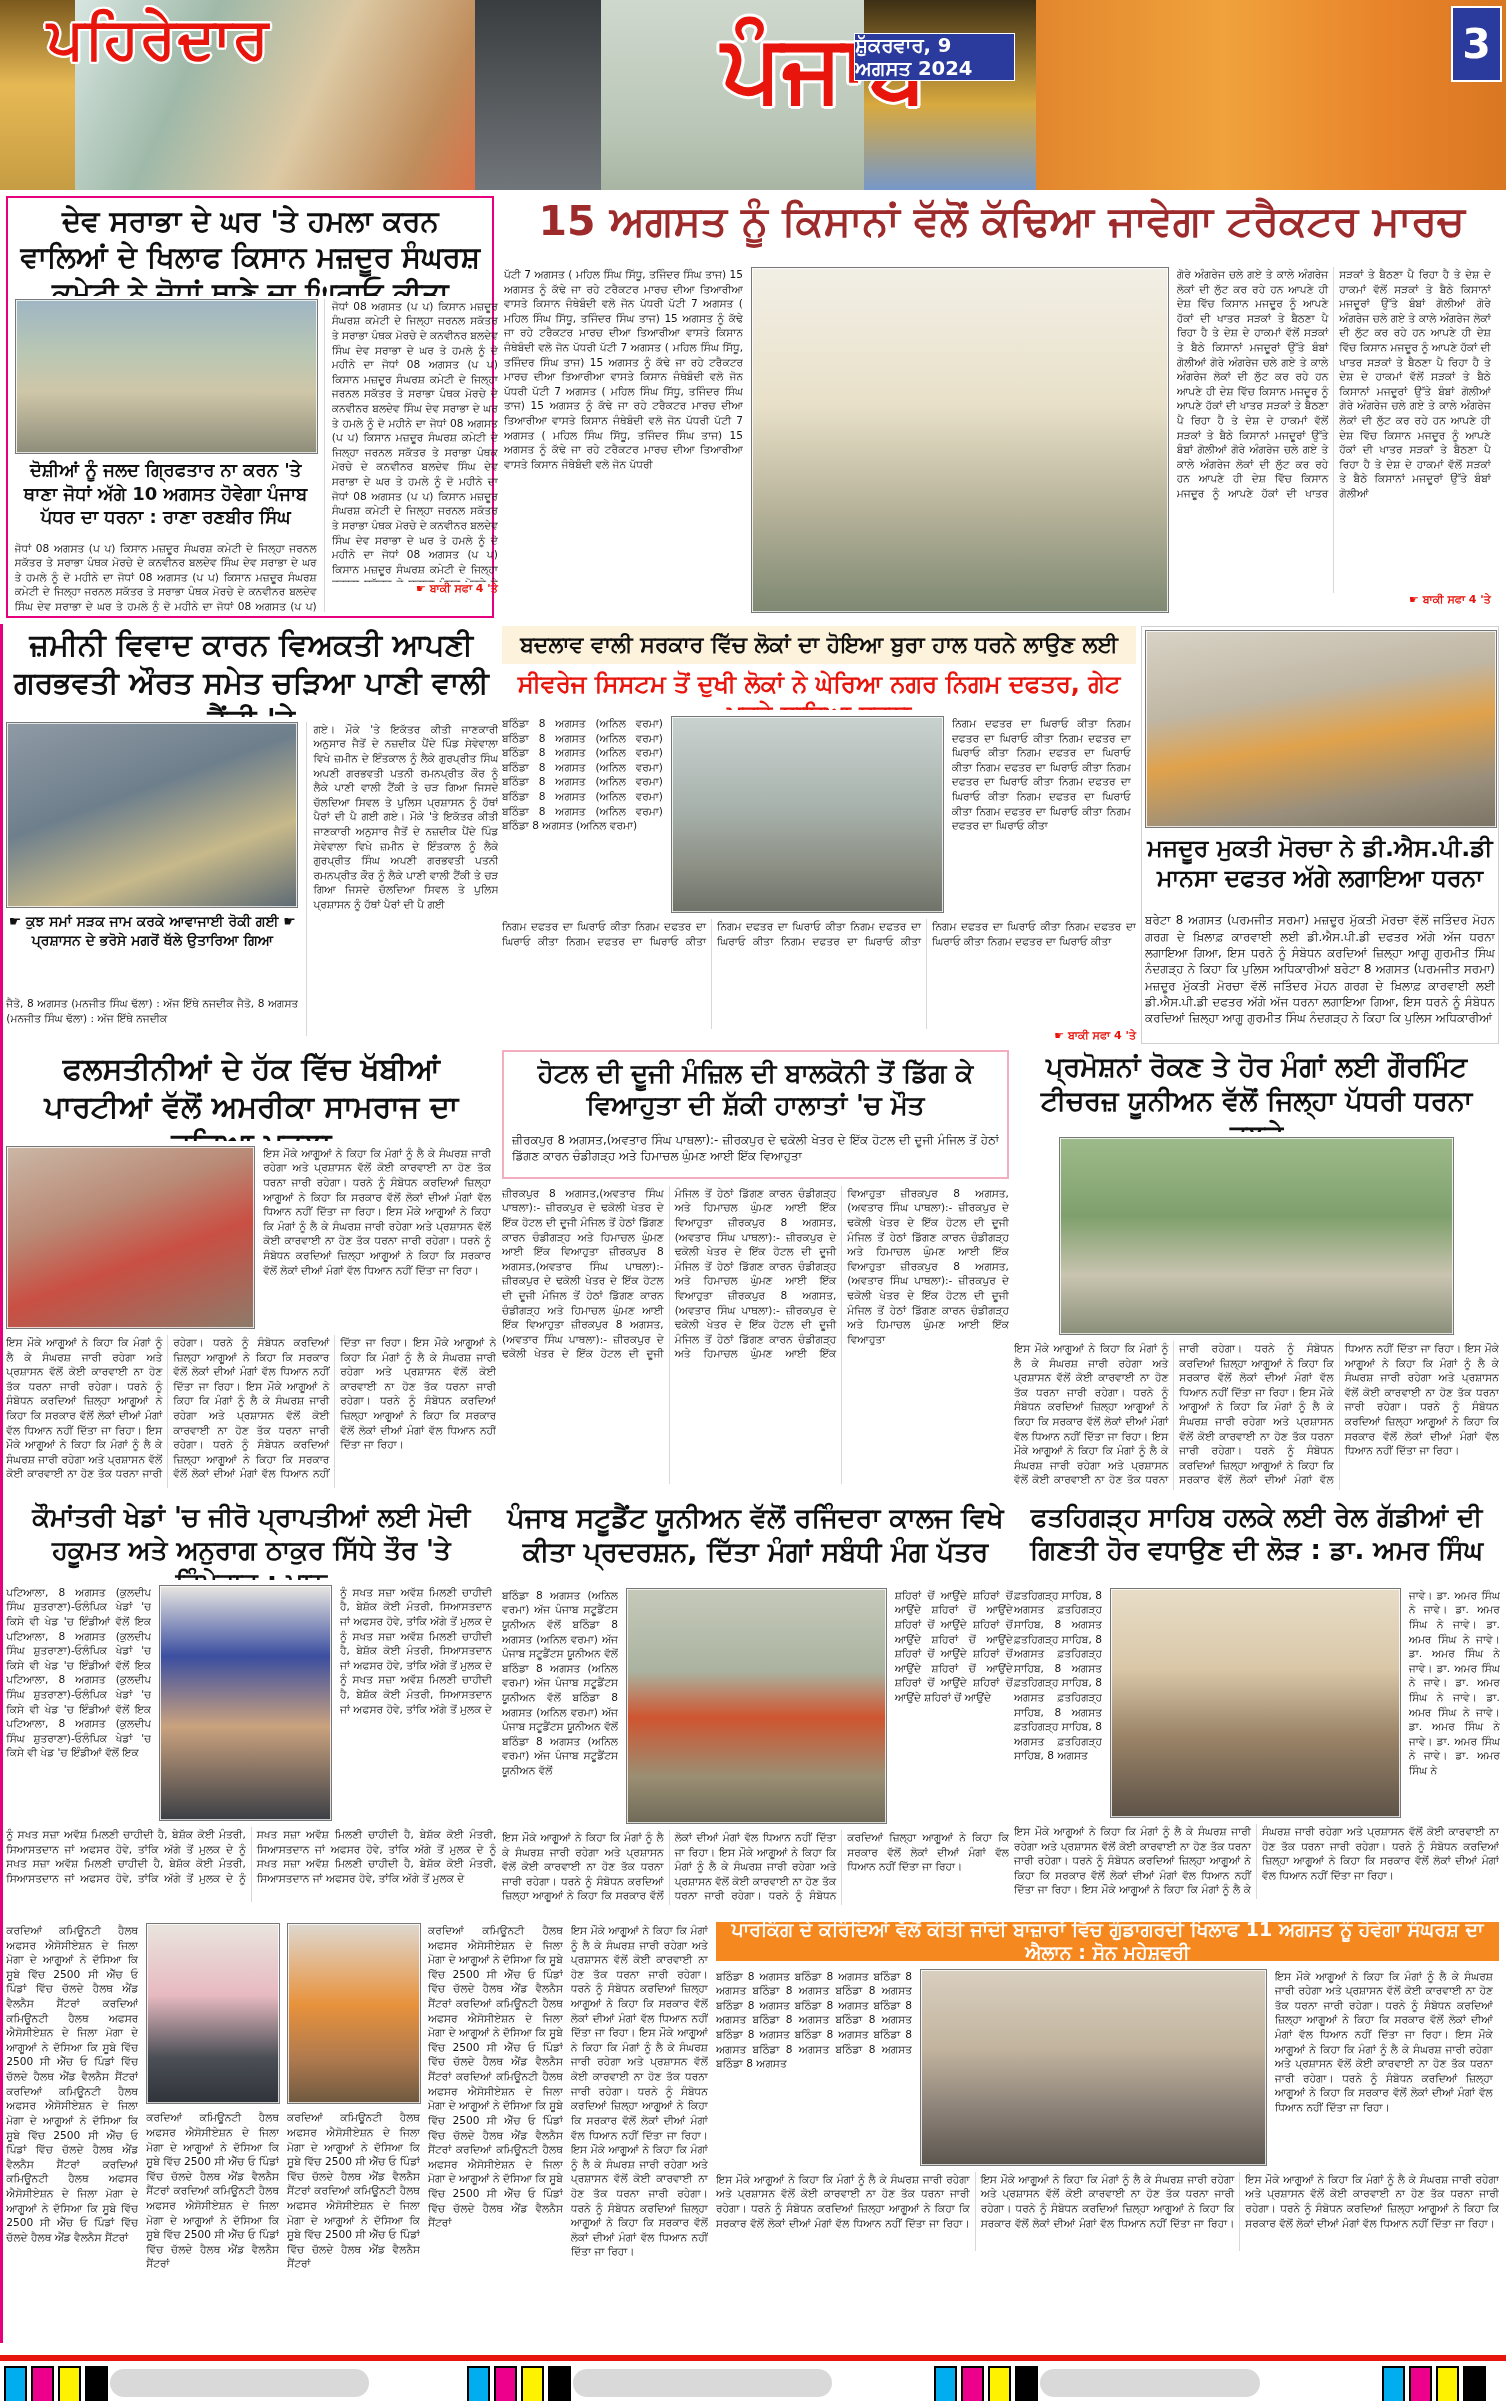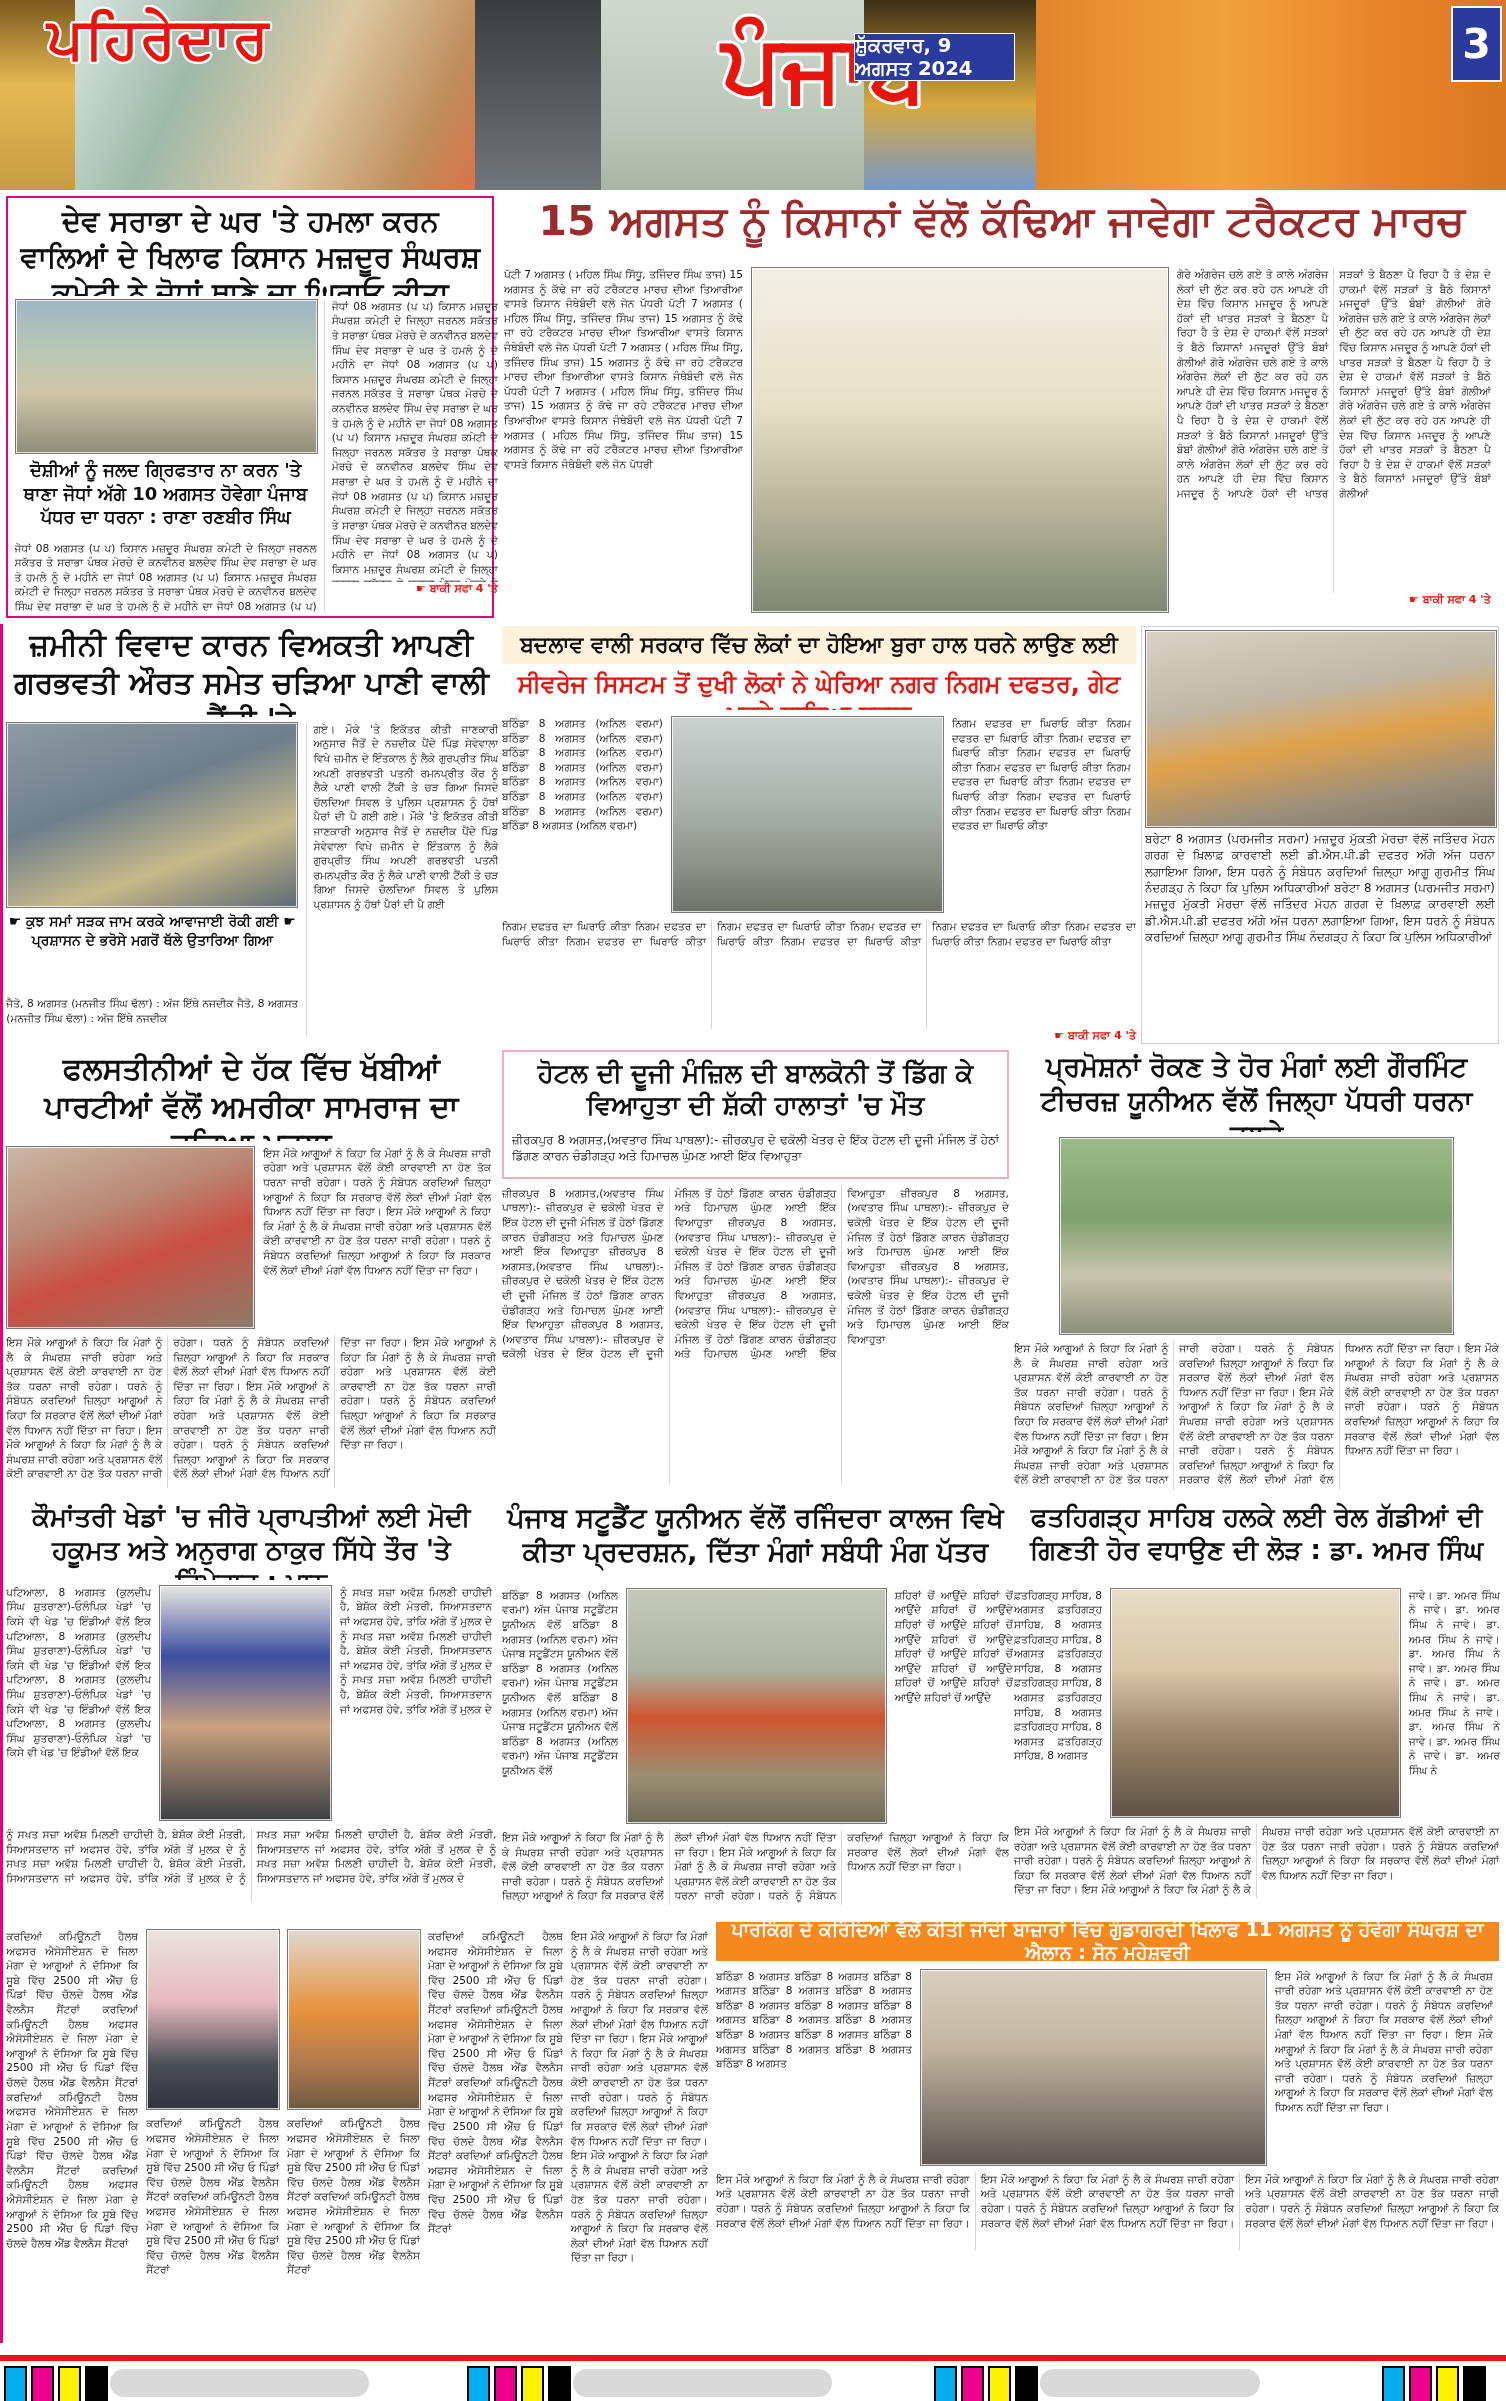--- a/index.html
+++ b/index.html
@@ -110,20 +110,21 @@
       <div class="col body" style="width:161px;height:196px;">ਬਠਿੰਡਾ 8 ਅਗਸਤ (ਅਨਿਲ ਵਰਮਾ) ਬਠਿੰਡਾ 8 ਅਗਸਤ (ਅਨਿਲ ਵਰਮਾ) ਬਠਿੰਡਾ 8 ਅਗਸਤ (ਅਨਿਲ ਵਰਮਾ) ਬਠਿੰਡਾ 8 ਅਗਸਤ (ਅਨਿਲ ਵਰਮਾ) ਬਠਿੰਡਾ 8 ਅਗਸਤ (ਅਨਿਲ ਵਰਮਾ) ਬਠਿੰਡਾ 8 ਅਗਸਤ (ਅਨਿਲ ਵਰਮਾ) ਬਠਿੰਡਾ 8 ਅਗਸਤ (ਅਨਿਲ ਵਰਮਾ) ਬਠਿੰਡਾ 8 ਅਗਸਤ (ਅਨਿਲ ਵਰਮਾ)</div>
       <div class="col photo" style="width:271px;height:195px;background:linear-gradient(180deg,#c9d2cf 0%,#a9b3ae 45%,#8e9287 75%,#6f7268 100%);"></div>
       <div class="col body" style="width:179px;height:196px;">ਨਿਗਮ ਦਫਤਰ ਦਾ ਘਿਰਾਓ ਕੀਤਾ ਨਿਗਮ ਦਫਤਰ ਦਾ ਘਿਰਾਓ ਕੀਤਾ ਨਿਗਮ ਦਫਤਰ ਦਾ ਘਿਰਾਓ ਕੀਤਾ ਨਿਗਮ ਦਫਤਰ ਦਾ ਘਿਰਾਓ ਕੀਤਾ ਨਿਗਮ ਦਫਤਰ ਦਾ ਘਿਰਾਓ ਕੀਤਾ ਨਿਗਮ ਦਫਤਰ ਦਾ ਘਿਰਾਓ ਕੀਤਾ ਨਿਗਮ ਦਫਤਰ ਦਾ ਘਿਰਾਓ ਕੀਤਾ ਨਿਗਮ ਦਫਤਰ ਦਾ ਘਿਰਾਓ ਕੀਤਾ ਨਿਗਮ ਦਫਤਰ ਦਾ ਘਿਰਾਓ ਕੀਤਾ ਨਿਗਮ ਦਫਤਰ ਦਾ ਘਿਰਾਓ ਕੀਤਾ</div>
     </div>
     <div class="body cols3" style="height:110px;margin-top:6.3px;">ਨਿਗਮ ਦਫਤਰ ਦਾ ਘਿਰਾਓ ਕੀਤਾ ਨਿਗਮ ਦਫਤਰ ਦਾ ਘਿਰਾਓ ਕੀਤਾ ਨਿਗਮ ਦਫਤਰ ਦਾ ਘਿਰਾਓ ਕੀਤਾ ਨਿਗਮ ਦਫਤਰ ਦਾ ਘਿਰਾਓ ਕੀਤਾ ਨਿਗਮ ਦਫਤਰ ਦਾ ਘਿਰਾਓ ਕੀਤਾ ਨਿਗਮ ਦਫਤਰ ਦਾ ਘਿਰਾਓ ਕੀਤਾ ਨਿਗਮ ਦਫਤਰ ਦਾ ਘਿਰਾਓ ਕੀਤਾ ਨਿਗਮ ਦਫਤਰ ਦਾ ਘਿਰਾਓ ਕੀਤਾ ਨਿਗਮ ਦਫਤਰ ਦਾ ਘਿਰਾਓ ਕੀਤਾ</div>
     <div class="more">☛ ਬਾਕੀ ਸਫਾ 4 'ਤੇ</div>
   </section>
 
   <section class="abs article" style="left:1141px;top:626px;width:358px;height:418px;border:0.8px solid #cfcfcf;padding:3.1px;">
     <div class="photo" style="width:350px;height:196px;background:linear-gradient(170deg,#d8d3c6 0%,#c0b6a4 35%,#e0a24c 55%,#9a8f7c 80%,#7b7365 100%);"></div>
+    <div class="hl" style="font-size:23.6px;height:75px;overflow:hidden;margin-top:6.3px;">ਮਜਦੂਰ ਮੁਕਤੀ ਮੋਰਚਾ ਨੇ ਡੀ.ਐਸ.ਪੀ.ਡੀ ਮਾਨਸਾ ਦਫਤਰ ਅੱਗੇ ਲਗਾਇਆ ਧਰਨਾ</div>
     <div class="body" style="height:126px;margin-top:3.1px;font-size:11.8px;">ਬਰੇਟਾ 8 ਅਗਸਤ (ਪਰਮਜੀਤ ਸਰਮਾ) ਮਜ਼ਦੂਰ ਮੁੱਕਤੀ ਮੋਰਚਾ ਵੱਲੋਂ ਜਤਿੰਦਰ ਮੋਹਨ ਗਰਗ ਦੇ ਖ਼ਿਲਾਫ਼ ਕਾਰਵਾਈ ਲਈ ਡੀ.ਐਸ.ਪੀ.ਡੀ ਦਫਤਰ ਅੱਗੇ ਅੱਜ ਧਰਨਾ ਲਗਾਇਆ ਗਿਆ, ਇਸ ਧਰਨੇ ਨੂੰ ਸੰਬੋਧਨ ਕਰਦਿਆਂ ਜ਼ਿਲ੍ਹਾ ਆਗੂ ਗੁਰਮੀਤ ਸਿੰਘ ਨੰਦਗੜ੍ਹ ਨੇ ਕਿਹਾ ਕਿ ਪੁਲਿਸ ਅਧਿਕਾਰੀਆਂ ਬਰੇਟਾ 8 ਅਗਸਤ (ਪਰਮਜੀਤ ਸਰਮਾ) ਮਜ਼ਦੂਰ ਮੁੱਕਤੀ ਮੋਰਚਾ ਵੱਲੋਂ ਜਤਿੰਦਰ ਮੋਹਨ ਗਰਗ ਦੇ ਖ਼ਿਲਾਫ਼ ਕਾਰਵਾਈ ਲਈ ਡੀ.ਐਸ.ਪੀ.ਡੀ ਦਫਤਰ ਅੱਗੇ ਅੱਜ ਧਰਨਾ ਲਗਾਇਆ ਗਿਆ, ਇਸ ਧਰਨੇ ਨੂੰ ਸੰਬੋਧਨ ਕਰਦਿਆਂ ਜ਼ਿਲ੍ਹਾ ਆਗੂ ਗੁਰਮੀਤ ਸਿੰਘ ਨੰਦਗੜ੍ਹ ਨੇ ਕਿਹਾ ਕਿ ਪੁਲਿਸ ਅਧਿਕਾਰੀਆਂ</div>
   </section>
 
   <section class="abs article" style="left:6.3px;top:1050px;width:490px;height:446px;">
     <div class="hl" style="font-size:30px;height:91px;overflow:hidden;">ਫਲਸਤੀਨੀਆਂ ਦੇ ਹੱਕ ਵਿੱਚ ਖੱਬੀਆਂ ਪਾਰਟੀਆਂ ਵੱਲੋਂ ਅਮਰੀਕਾ ਸਾਮਰਾਜ ਦਾ ਫੂਕਿਆ ਪੁਤਲਾ</div>
     <div class="flexrow" style="margin-top:4.7px;">
       <div class="col photo" style="width:247px;height:181px;background:linear-gradient(160deg,#cbb7a6 0%,#b98a76 35%,#c94f43 60%,#8d7b6a 100%);"></div>
       <div class="col body" style="width:228px;height:181px;">ਇਸ ਮੌਕੇ ਆਗੂਆਂ ਨੇ ਕਿਹਾ ਕਿ ਮੰਗਾਂ ਨੂੰ ਲੈ ਕੇ ਸੰਘਰਸ਼ ਜਾਰੀ ਰਹੇਗਾ ਅਤੇ ਪ੍ਰਸ਼ਾਸਨ ਵੱਲੋਂ ਕੋਈ ਕਾਰਵਾਈ ਨਾ ਹੋਣ ਤੱਕ ਧਰਨਾ ਜਾਰੀ ਰਹੇਗਾ। ਧਰਨੇ ਨੂੰ ਸੰਬੋਧਨ ਕਰਦਿਆਂ ਜ਼ਿਲ੍ਹਾ ਆਗੂਆਂ ਨੇ ਕਿਹਾ ਕਿ ਸਰਕਾਰ ਵੱਲੋਂ ਲੋਕਾਂ ਦੀਆਂ ਮੰਗਾਂ ਵੱਲ ਧਿਆਨ ਨਹੀਂ ਦਿੱਤਾ ਜਾ ਰਿਹਾ। ਇਸ ਮੌਕੇ ਆਗੂਆਂ ਨੇ ਕਿਹਾ ਕਿ ਮੰਗਾਂ ਨੂੰ ਲੈ ਕੇ ਸੰਘਰਸ਼ ਜਾਰੀ ਰਹੇਗਾ ਅਤੇ ਪ੍ਰਸ਼ਾਸਨ ਵੱਲੋਂ ਕੋਈ ਕਾਰਵਾਈ ਨਾ ਹੋਣ ਤੱਕ ਧਰਨਾ ਜਾਰੀ ਰਹੇਗਾ। ਧਰਨੇ ਨੂੰ ਸੰਬੋਧਨ ਕਰਦਿਆਂ ਜ਼ਿਲ੍ਹਾ ਆਗੂਆਂ ਨੇ ਕਿਹਾ ਕਿ ਸਰਕਾਰ ਵੱਲੋਂ ਲੋਕਾਂ ਦੀਆਂ ਮੰਗਾਂ ਵੱਲ ਧਿਆਨ ਨਹੀਂ ਦਿੱਤਾ ਜਾ ਰਿਹਾ।</div>
     </div>
     <div class="body cols3" style="height:153px;margin-top:6.3px;">ਇਸ ਮੌਕੇ ਆਗੂਆਂ ਨੇ ਕਿਹਾ ਕਿ ਮੰਗਾਂ ਨੂੰ ਲੈ ਕੇ ਸੰਘਰਸ਼ ਜਾਰੀ ਰਹੇਗਾ ਅਤੇ ਪ੍ਰਸ਼ਾਸਨ ਵੱਲੋਂ ਕੋਈ ਕਾਰਵਾਈ ਨਾ ਹੋਣ ਤੱਕ ਧਰਨਾ ਜਾਰੀ ਰਹੇਗਾ। ਧਰਨੇ ਨੂੰ ਸੰਬੋਧਨ ਕਰਦਿਆਂ ਜ਼ਿਲ੍ਹਾ ਆਗੂਆਂ ਨੇ ਕਿਹਾ ਕਿ ਸਰਕਾਰ ਵੱਲੋਂ ਲੋਕਾਂ ਦੀਆਂ ਮੰਗਾਂ ਵੱਲ ਧਿਆਨ ਨਹੀਂ ਦਿੱਤਾ ਜਾ ਰਿਹਾ। ਇਸ ਮੌਕੇ ਆਗੂਆਂ ਨੇ ਕਿਹਾ ਕਿ ਮੰਗਾਂ ਨੂੰ ਲੈ ਕੇ ਸੰਘਰਸ਼ ਜਾਰੀ ਰਹੇਗਾ ਅਤੇ ਪ੍ਰਸ਼ਾਸਨ ਵੱਲੋਂ ਕੋਈ ਕਾਰਵਾਈ ਨਾ ਹੋਣ ਤੱਕ ਧਰਨਾ ਜਾਰੀ ਰਹੇਗਾ। ਧਰਨੇ ਨੂੰ ਸੰਬੋਧਨ ਕਰਦਿਆਂ ਜ਼ਿਲ੍ਹਾ ਆਗੂਆਂ ਨੇ ਕਿਹਾ ਕਿ ਸਰਕਾਰ ਵੱਲੋਂ ਲੋਕਾਂ ਦੀਆਂ ਮੰਗਾਂ ਵੱਲ ਧਿਆਨ ਨਹੀਂ ਦਿੱਤਾ ਜਾ ਰਿਹਾ। ਇਸ ਮੌਕੇ ਆਗੂਆਂ ਨੇ ਕਿਹਾ ਕਿ ਮੰਗਾਂ ਨੂੰ ਲੈ ਕੇ ਸੰਘਰਸ਼ ਜਾਰੀ ਰਹੇਗਾ ਅਤੇ ਪ੍ਰਸ਼ਾਸਨ ਵੱਲੋਂ ਕੋਈ ਕਾਰਵਾਈ ਨਾ ਹੋਣ ਤੱਕ ਧਰਨਾ ਜਾਰੀ ਰਹੇਗਾ। ਧਰਨੇ ਨੂੰ ਸੰਬੋਧਨ ਕਰਦਿਆਂ ਜ਼ਿਲ੍ਹਾ ਆਗੂਆਂ ਨੇ ਕਿਹਾ ਕਿ ਸਰਕਾਰ ਵੱਲੋਂ ਲੋਕਾਂ ਦੀਆਂ ਮੰਗਾਂ ਵੱਲ ਧਿਆਨ ਨਹੀਂ ਦਿੱਤਾ ਜਾ ਰਿਹਾ। ਇਸ ਮੌਕੇ ਆਗੂਆਂ ਨੇ ਕਿਹਾ ਕਿ ਮੰਗਾਂ ਨੂੰ ਲੈ ਕੇ ਸੰਘਰਸ਼ ਜਾਰੀ ਰਹੇਗਾ ਅਤੇ ਪ੍ਰਸ਼ਾਸਨ ਵੱਲੋਂ ਕੋਈ ਕਾਰਵਾਈ ਨਾ ਹੋਣ ਤੱਕ ਧਰਨਾ ਜਾਰੀ ਰਹੇਗਾ। ਧਰਨੇ ਨੂੰ ਸੰਬੋਧਨ ਕਰਦਿਆਂ ਜ਼ਿਲ੍ਹਾ ਆਗੂਆਂ ਨੇ ਕਿਹਾ ਕਿ ਸਰਕਾਰ ਵੱਲੋਂ ਲੋਕਾਂ ਦੀਆਂ ਮੰਗਾਂ ਵੱਲ ਧਿਆਨ ਨਹੀਂ ਦਿੱਤਾ ਜਾ ਰਿਹਾ।</div>
@@ -167,21 +168,21 @@
     <div class="hl" style="font-size:26px;height:82px;overflow:hidden;">ਫਤਹਿਗੜ੍ਹ ਸਾਹਿਬ ਹਲਕੇ ਲਈ ਰੇਲ ਗੱਡੀਆਂ ਦੀ ਗਿਣਤੀ ਹੋਰ ਵਧਾਉਣ ਦੀ ਲੋੜ : ਡਾ. ਅਮਰ ਸਿੰਘ</div>
     <div class="flexrow" style="margin-top:4.7px;">
       <div class="col body" style="width:88px;height:229px;">ਫ਼ਤਹਿਗੜ੍ਹ ਸਾਹਿਬ, 8 ਅਗਸਤ ਫ਼ਤਹਿਗੜ੍ਹ ਸਾਹਿਬ, 8 ਅਗਸਤ ਫ਼ਤਹਿਗੜ੍ਹ ਸਾਹਿਬ, 8 ਅਗਸਤ ਫ਼ਤਹਿਗੜ੍ਹ ਸਾਹਿਬ, 8 ਅਗਸਤ ਫ਼ਤਹਿਗੜ੍ਹ ਸਾਹਿਬ, 8 ਅਗਸਤ ਫ਼ਤਹਿਗੜ੍ਹ ਸਾਹਿਬ, 8 ਅਗਸਤ ਫ਼ਤਹਿਗੜ੍ਹ ਸਾਹਿਬ, 8 ਅਗਸਤ ਫ਼ਤਹਿਗੜ੍ਹ ਸਾਹਿਬ, 8 ਅਗਸਤ</div>
       <div class="col photo" style="width:289px;height:228px;background:linear-gradient(180deg,#e8ddc8 0%,#d9c7a8 35%,#9a8367 65%,#5d5348 100%);"></div>
       <div class="col body" style="width:91px;height:229px;">ਜਾਵੇ। ਡਾ. ਅਮਰ ਸਿੰਘ ਨੇ ਜਾਵੇ। ਡਾ. ਅਮਰ ਸਿੰਘ ਨੇ ਜਾਵੇ। ਡਾ. ਅਮਰ ਸਿੰਘ ਨੇ ਜਾਵੇ। ਡਾ. ਅਮਰ ਸਿੰਘ ਨੇ ਜਾਵੇ। ਡਾ. ਅਮਰ ਸਿੰਘ ਨੇ ਜਾਵੇ। ਡਾ. ਅਮਰ ਸਿੰਘ ਨੇ ਜਾਵੇ। ਡਾ. ਅਮਰ ਸਿੰਘ ਨੇ ਜਾਵੇ। ਡਾ. ਅਮਰ ਸਿੰਘ ਨੇ ਜਾਵੇ। ਡਾ. ਅਮਰ ਸਿੰਘ ਨੇ ਜਾਵੇ। ਡਾ. ਅਮਰ ਸਿੰਘ ਨੇ</div>
     </div>
     <div class="body cols2" style="height:75px;margin-top:6.3px;">ਇਸ ਮੌਕੇ ਆਗੂਆਂ ਨੇ ਕਿਹਾ ਕਿ ਮੰਗਾਂ ਨੂੰ ਲੈ ਕੇ ਸੰਘਰਸ਼ ਜਾਰੀ ਰਹੇਗਾ ਅਤੇ ਪ੍ਰਸ਼ਾਸਨ ਵੱਲੋਂ ਕੋਈ ਕਾਰਵਾਈ ਨਾ ਹੋਣ ਤੱਕ ਧਰਨਾ ਜਾਰੀ ਰਹੇਗਾ। ਧਰਨੇ ਨੂੰ ਸੰਬੋਧਨ ਕਰਦਿਆਂ ਜ਼ਿਲ੍ਹਾ ਆਗੂਆਂ ਨੇ ਕਿਹਾ ਕਿ ਸਰਕਾਰ ਵੱਲੋਂ ਲੋਕਾਂ ਦੀਆਂ ਮੰਗਾਂ ਵੱਲ ਧਿਆਨ ਨਹੀਂ ਦਿੱਤਾ ਜਾ ਰਿਹਾ। ਇਸ ਮੌਕੇ ਆਗੂਆਂ ਨੇ ਕਿਹਾ ਕਿ ਮੰਗਾਂ ਨੂੰ ਲੈ ਕੇ ਸੰਘਰਸ਼ ਜਾਰੀ ਰਹੇਗਾ ਅਤੇ ਪ੍ਰਸ਼ਾਸਨ ਵੱਲੋਂ ਕੋਈ ਕਾਰਵਾਈ ਨਾ ਹੋਣ ਤੱਕ ਧਰਨਾ ਜਾਰੀ ਰਹੇਗਾ। ਧਰਨੇ ਨੂੰ ਸੰਬੋਧਨ ਕਰਦਿਆਂ ਜ਼ਿਲ੍ਹਾ ਆਗੂਆਂ ਨੇ ਕਿਹਾ ਕਿ ਸਰਕਾਰ ਵੱਲੋਂ ਲੋਕਾਂ ਦੀਆਂ ਮੰਗਾਂ ਵੱਲ ਧਿਆਨ ਨਹੀਂ ਦਿੱਤਾ ਜਾ ਰਿਹਾ।</div>
   </section>
 
   <section class="abs article" style="left:6.3px;top:1917px;width:704px;height:428px;">
-    <div class="flexrow" style="margin-top:12px;">
+    <div class="flexrow" style="margin-top:6px;">
       <div class="col body" style="width:132px;height:361px;">ਕਰਦਿਆਂ ਕਮਿਊਨਟੀ ਹੈਲਥ ਅਫਸਰ ਐਸੋਸੀਏਸ਼ਨ ਦੇ ਜਿਲਾ ਮੋਗਾ ਦੇ ਆਗੂਆਂ ਨੇ ਦੱਸਿਆ ਕਿ ਸੂਬੇ ਵਿੱਚ 2500 ਸੀ ਐੱਚ ਓ ਪਿੰਡਾਂ ਵਿੱਚ ਚੱਲਦੇ ਹੈਲਥ ਐਂਡ ਵੈਲਨੈਸ ਸੈਂਟਰਾਂ ਕਰਦਿਆਂ ਕਮਿਊਨਟੀ ਹੈਲਥ ਅਫਸਰ ਐਸੋਸੀਏਸ਼ਨ ਦੇ ਜਿਲਾ ਮੋਗਾ ਦੇ ਆਗੂਆਂ ਨੇ ਦੱਸਿਆ ਕਿ ਸੂਬੇ ਵਿੱਚ 2500 ਸੀ ਐੱਚ ਓ ਪਿੰਡਾਂ ਵਿੱਚ ਚੱਲਦੇ ਹੈਲਥ ਐਂਡ ਵੈਲਨੈਸ ਸੈਂਟਰਾਂ ਕਰਦਿਆਂ ਕਮਿਊਨਟੀ ਹੈਲਥ ਅਫਸਰ ਐਸੋਸੀਏਸ਼ਨ ਦੇ ਜਿਲਾ ਮੋਗਾ ਦੇ ਆਗੂਆਂ ਨੇ ਦੱਸਿਆ ਕਿ ਸੂਬੇ ਵਿੱਚ 2500 ਸੀ ਐੱਚ ਓ ਪਿੰਡਾਂ ਵਿੱਚ ਚੱਲਦੇ ਹੈਲਥ ਐਂਡ ਵੈਲਨੈਸ ਸੈਂਟਰਾਂ ਕਰਦਿਆਂ ਕਮਿਊਨਟੀ ਹੈਲਥ ਅਫਸਰ ਐਸੋਸੀਏਸ਼ਨ ਦੇ ਜਿਲਾ ਮੋਗਾ ਦੇ ਆਗੂਆਂ ਨੇ ਦੱਸਿਆ ਕਿ ਸੂਬੇ ਵਿੱਚ 2500 ਸੀ ਐੱਚ ਓ ਪਿੰਡਾਂ ਵਿੱਚ ਚੱਲਦੇ ਹੈਲਥ ਐਂਡ ਵੈਲਨੈਸ ਸੈਂਟਰਾਂ</div>
       <div class="col" style="width:133px;">
         <div class="photo" style="width:132px;height:179px;background:linear-gradient(180deg,#e9e4de 0%,#e7b9c0 40%,#4a4e55 75%,#30343a 100%);"></div>
         <div class="body" style="height:174px;margin-top:6.3px;">ਕਰਦਿਆਂ ਕਮਿਊਨਟੀ ਹੈਲਥ ਅਫਸਰ ਐਸੋਸੀਏਸ਼ਨ ਦੇ ਜਿਲਾ ਮੋਗਾ ਦੇ ਆਗੂਆਂ ਨੇ ਦੱਸਿਆ ਕਿ ਸੂਬੇ ਵਿੱਚ 2500 ਸੀ ਐੱਚ ਓ ਪਿੰਡਾਂ ਵਿੱਚ ਚੱਲਦੇ ਹੈਲਥ ਐਂਡ ਵੈਲਨੈਸ ਸੈਂਟਰਾਂ ਕਰਦਿਆਂ ਕਮਿਊਨਟੀ ਹੈਲਥ ਅਫਸਰ ਐਸੋਸੀਏਸ਼ਨ ਦੇ ਜਿਲਾ ਮੋਗਾ ਦੇ ਆਗੂਆਂ ਨੇ ਦੱਸਿਆ ਕਿ ਸੂਬੇ ਵਿੱਚ 2500 ਸੀ ਐੱਚ ਓ ਪਿੰਡਾਂ ਵਿੱਚ ਚੱਲਦੇ ਹੈਲਥ ਐਂਡ ਵੈਲਨੈਸ ਸੈਂਟਰਾਂ</div>
       </div>
       <div class="col" style="width:133px;">
         <div class="photo" style="width:132px;height:179px;background:linear-gradient(180deg,#ded8d0 0%,#e8923c 45%,#b07a4e 75%,#6e5940 100%);"></div>
         <div class="body" style="height:174px;margin-top:6.3px;">ਕਰਦਿਆਂ ਕਮਿਊਨਟੀ ਹੈਲਥ ਅਫਸਰ ਐਸੋਸੀਏਸ਼ਨ ਦੇ ਜਿਲਾ ਮੋਗਾ ਦੇ ਆਗੂਆਂ ਨੇ ਦੱਸਿਆ ਕਿ ਸੂਬੇ ਵਿੱਚ 2500 ਸੀ ਐੱਚ ਓ ਪਿੰਡਾਂ ਵਿੱਚ ਚੱਲਦੇ ਹੈਲਥ ਐਂਡ ਵੈਲਨੈਸ ਸੈਂਟਰਾਂ ਕਰਦਿਆਂ ਕਮਿਊਨਟੀ ਹੈਲਥ ਅਫਸਰ ਐਸੋਸੀਏਸ਼ਨ ਦੇ ਜਿਲਾ ਮੋਗਾ ਦੇ ਆਗੂਆਂ ਨੇ ਦੱਸਿਆ ਕਿ ਸੂਬੇ ਵਿੱਚ 2500 ਸੀ ਐੱਚ ਓ ਪਿੰਡਾਂ ਵਿੱਚ ਚੱਲਦੇ ਹੈਲਥ ਐਂਡ ਵੈਲਨੈਸ ਸੈਂਟਰਾਂ</div>
       </div>
       <div class="col body" style="width:135px;height:361px;">ਕਰਦਿਆਂ ਕਮਿਊਨਟੀ ਹੈਲਥ ਅਫਸਰ ਐਸੋਸੀਏਸ਼ਨ ਦੇ ਜਿਲਾ ਮੋਗਾ ਦੇ ਆਗੂਆਂ ਨੇ ਦੱਸਿਆ ਕਿ ਸੂਬੇ ਵਿੱਚ 2500 ਸੀ ਐੱਚ ਓ ਪਿੰਡਾਂ ਵਿੱਚ ਚੱਲਦੇ ਹੈਲਥ ਐਂਡ ਵੈਲਨੈਸ ਸੈਂਟਰਾਂ ਕਰਦਿਆਂ ਕਮਿਊਨਟੀ ਹੈਲਥ ਅਫਸਰ ਐਸੋਸੀਏਸ਼ਨ ਦੇ ਜਿਲਾ ਮੋਗਾ ਦੇ ਆਗੂਆਂ ਨੇ ਦੱਸਿਆ ਕਿ ਸੂਬੇ ਵਿੱਚ 2500 ਸੀ ਐੱਚ ਓ ਪਿੰਡਾਂ ਵਿੱਚ ਚੱਲਦੇ ਹੈਲਥ ਐਂਡ ਵੈਲਨੈਸ ਸੈਂਟਰਾਂ ਕਰਦਿਆਂ ਕਮਿਊਨਟੀ ਹੈਲਥ ਅਫਸਰ ਐਸੋਸੀਏਸ਼ਨ ਦੇ ਜਿਲਾ ਮੋਗਾ ਦੇ ਆਗੂਆਂ ਨੇ ਦੱਸਿਆ ਕਿ ਸੂਬੇ ਵਿੱਚ 2500 ਸੀ ਐੱਚ ਓ ਪਿੰਡਾਂ ਵਿੱਚ ਚੱਲਦੇ ਹੈਲਥ ਐਂਡ ਵੈਲਨੈਸ ਸੈਂਟਰਾਂ ਕਰਦਿਆਂ ਕਮਿਊਨਟੀ ਹੈਲਥ ਅਫਸਰ ਐਸੋਸੀਏਸ਼ਨ ਦੇ ਜਿਲਾ ਮੋਗਾ ਦੇ ਆਗੂਆਂ ਨੇ ਦੱਸਿਆ ਕਿ ਸੂਬੇ ਵਿੱਚ 2500 ਸੀ ਐੱਚ ਓ ਪਿੰਡਾਂ ਵਿੱਚ ਚੱਲਦੇ ਹੈਲਥ ਐਂਡ ਵੈਲਨੈਸ ਸੈਂਟਰਾਂ</div>

